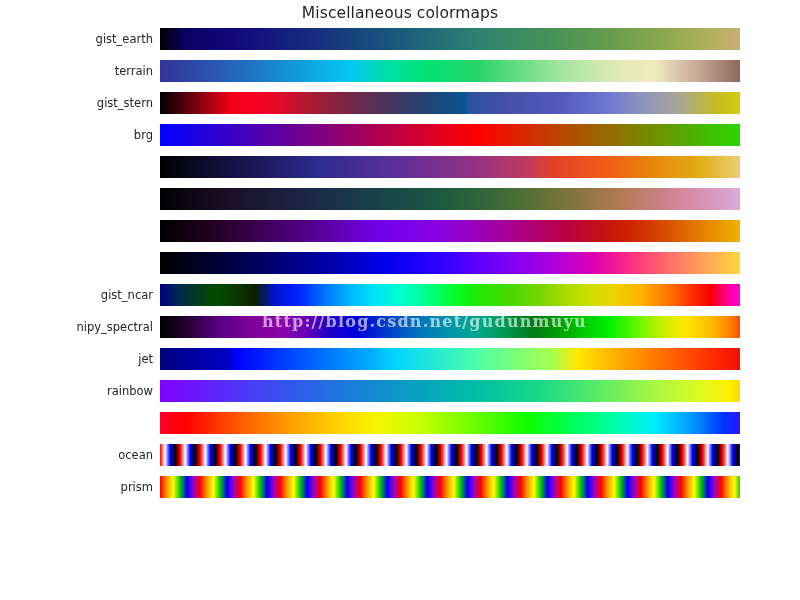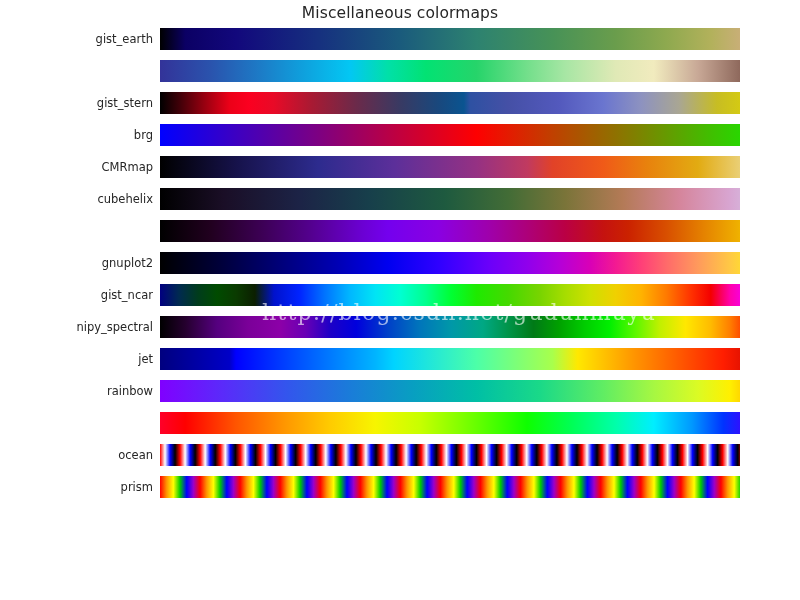--- a/index.html
+++ b/index.html
@@ -50,65 +50,64 @@
   .cmap-bar {
     position: absolute;
     left: 160px;
     top: 0;
     width: 633px;
     height: 22px;
   }
   #watermark {
     position: absolute;
     left: 262px;
-    top: 300px;
+    top: 312px;
     font-family: "DejaVu Serif", "Liberation Serif", serif;
-    font-size: 22px;
+    font-size: 16px;
     color: rgba(255,255,255,0.62);
     letter-spacing: 1.2px;
     white-space: nowrap;
     pointer-events: none;
+    font-weight: bold;
   }
 </style>
 </head>
 <body>
 
 <div id="figure">
 
   <div id="title">Miscellaneous colormaps</div>
 
   <div id="rows">
       <div class="cmap-row">
         <div class="cmap-label">gist_earth</div>
         <div class="cmap-bar" style="background-image: linear-gradient(to right, rgb(0, 0, 0) 0%, rgb(11, 0, 100) 4%, rgb(18, 8, 124) 12%, rgb(22, 48, 127) 25%, rgb(26, 91, 124) 38%, rgb(45, 130, 112) 50%, rgb(71, 146, 87) 62%, rgb(106, 157, 76) 72%, rgb(142, 169, 79) 80%, rgb(178, 177, 91) 87%, rgb(207, 174, 127) 93%, rgb(224, 192, 176) 97%, rgb(253, 253, 253) 100%);"></div>
       </div>
       <div class="cmap-row">
+        <div class="cmap-label">terrain</div>
         <div class="cmap-bar" style="background-image: linear-gradient(to right, rgb(51, 51, 153) 0%, rgb(42, 83, 173) 8%, rgb(30, 119, 196) 15%, rgb(16, 157, 219) 22%, rgb(3, 199, 243) 30%, rgb(1, 224, 168) 36%, rgb(2, 226, 115) 42%, rgb(38, 212, 106) 50%, rgb(115, 223, 139) 58%, rgb(167, 230, 164) 64%, rgb(224, 233, 182) 72%, rgb(241, 235, 190) 78%, rgb(200, 168, 150) 85%, rgb(139, 101, 89) 92%, rgb(185, 157, 149) 96%, rgb(253, 253, 253) 100%);"></div>
       </div>
       <div class="cmap-row">
         <div class="cmap-label">gist_stern</div>
         <div class="cmap-bar" style="background-image: linear-gradient(to right, rgb(0, 0, 0) 0%, rgb(62, 0, 8) 3%, rgb(151, 0, 16) 7%, rgb(236, 0, 24) 11%, rgb(251, 0, 32) 14%, rgb(232, 10, 39) 18%, rgb(168, 26, 51) 24%, rgb(107, 42, 74) 31%, rgb(56, 58, 99) 38%, rgb(25, 72, 125) 44%, rgb(10, 84, 144) 48%, rgb(46, 81, 162) 49%, rgb(69, 80, 166) 55%, rgb(83, 89, 189) 63%, rgb(106, 117, 207) 70%, rgb(141, 146, 192) 76%, rgb(169, 166, 147) 82%, rgb(199, 189, 35) 88%, rgb(213, 203, 18) 92%, rgb(226, 223, 108) 96%, rgb(253, 253, 253) 100%);"></div>
       </div>
       <div class="cmap-row">
         <div class="cmap-label">brg</div>
         <div class="cmap-bar" style="background-image: linear-gradient(to right, rgb(0, 0, 255) 0%, rgb(61, 0, 194) 12%, rgb(125, 0, 130) 25%, rgb(189, 0, 66) 37%, rgb(254, 0, 1) 50%, rgb(192, 64, 0) 62%, rgb(128, 128, 0) 75%, rgb(64, 191, 0) 87%, rgb(0, 255, 0) 100%);"></div>
       </div>
       <div class="cmap-row">
-        <div class="cmap-label">CMRmap</div>
         <div class="cmap-bar" style="background-image: linear-gradient(to right, rgb(0, 0, 0) 0%, rgb(22, 18, 74) 12%, rgb(45, 43, 142) 25%, rgb(92, 47, 154) 37%, rgb(149, 49, 131) 50%, rgb(192, 58, 96) 58%, rgb(225, 66, 40) 62%, rgb(240, 90, 24) 70%, rgb(232, 130, 13) 77%, rgb(226, 171, 18) 85%, rgb(234, 209, 123) 92%, rgb(253, 253, 253) 100%);"></div>
       </div>
       <div class="cmap-row">
-        <div class="cmap-label">cubehelix</div>
         <div class="cmap-bar" style="background-image: linear-gradient(to right, rgb(0, 0, 0) 0%, rgb(26, 14, 38) 10%, rgb(28, 35, 70) 22%, rgb(23, 63, 75) 33%, rgb(30, 90, 63) 45%, rgb(66, 108, 54) 55%, rgb(122, 116, 57) 64%, rgb(179, 122, 86) 73%, rgb(213, 133, 155) 82%, rgb(216, 165, 209) 90%, rgb(212, 203, 236) 96%, rgb(253, 253, 253) 100%);"></div>
       </div>
       <div class="cmap-row">
         <div class="cmap-bar" style="background-image: linear-gradient(to right, rgb(0, 0, 0) 0%, rgb(33, 0, 31) 8%, rgb(60, 0, 84) 16%, rgb(84, 0, 144) 24%, rgb(107, 0, 211) 32%, rgb(116, 0, 238) 36%, rgb(138, 0, 226) 44%, rgb(159, 0, 171) 52%, rgb(173, 0, 121) 58%, rgb(186, 0, 68) 64%, rgb(197, 18, 16) 70%, rgb(203, 34, 0) 74%, rgb(216, 79, 0) 80%, rgb(229, 131, 0) 86%, rgb(240, 181, 0) 92%, rgb(248, 216, 0) 96%, rgb(255, 255, 0) 100%);"></div>
       </div>
       <div class="cmap-row">
-        <div class="cmap-label">gnuplot2</div>
         <div class="cmap-bar" style="background-image: linear-gradient(to right, rgb(0, 0, 0) 0%, rgb(0, 0, 61) 10%, rgb(0, 0, 128) 20%, rgb(0, 0, 180) 28%, rgb(0, 0, 240) 36%, rgb(47, 0, 255) 44%, rgb(107, 0, 250) 52%, rgb(144, 0, 236) 58%, rgb(180, 0, 217) 63%, rgb(217, 0, 182) 68%, rgb(243, 26, 146) 72%, rgb(255, 63, 120) 76%, rgb(255, 106, 106) 80%, rgb(255, 154, 92) 85%, rgb(255, 200, 69) 90%, rgb(255, 236, 31) 94%, rgb(255, 255, 77) 97%, rgb(254, 254, 208) 100%);"></div>
       </div>
       <div class="cmap-row">
         <div class="cmap-label">gist_ncar</div>
         <div class="cmap-bar" style="background-image: linear-gradient(to right, rgb(0, 0, 128) 0%, rgb(0, 42, 80) 3%, rgb(0, 60, 28) 6%, rgb(0, 75, 0) 9%, rgb(10, 59, 0) 12%, rgb(11, 31, 0) 15%, rgb(0, 18, 204) 18%, rgb(0, 35, 255) 22%, rgb(0, 115, 255) 26%, rgb(0, 183, 255) 30%, rgb(0, 228, 245) 34%, rgb(0, 255, 209) 38%, rgb(0, 255, 142) 42%, rgb(0, 255, 51) 46%, rgb(30, 234, 0) 50%, rgb(69, 217, 0) 55%, rgb(120, 212, 0) 60%, rgb(166, 221, 0) 64%, rgb(207, 224, 0) 68%, rgb(240, 208, 0) 72%, rgb(255, 179, 0) 76%, rgb(255, 122, 0) 80%, rgb(255, 48, 0) 84%, rgb(244, 0, 0) 87%, rgb(255, 0, 168) 90%, rgb(244, 0, 255) 93%, rgb(208, 108, 246) 96%, rgb(224, 176, 245) 98%, rgb(253, 243, 253) 100%);"></div>
       </div>
       <div class="cmap-row">
         <div class="cmap-label">nipy_spectral</div>
         <div class="cmap-bar" style="background-image: linear-gradient(to right, rgb(0, 0, 0) 0%, rgb(37, 0, 46) 4%, rgb(85, 0, 127) 9%, rgb(123, 0, 153) 14%, rgb(140, 0, 168) 19%, rgb(104, 0, 181) 23%, rgb(28, 0, 199) 27%, rgb(0, 0, 221) 31%, rgb(0, 64, 200) 36%, rgb(0, 117, 187) 41%, rgb(0, 152, 168) 46%, rgb(0, 168, 132) 51%, rgb(0, 148, 73) 55%, rgb(0, 122, 23) 59%, rgb(0, 160, 0) 63%, rgb(0, 204, 0) 67%, rgb(0, 239, 0) 71%, rgb(89, 247, 0) 75%, rgb(194, 240, 0) 79%, rgb(255, 232, 0) 83%, rgb(255, 187, 0) 87%, rgb(255, 127, 0) 90%, rgb(252, 38, 0) 93%, rgb(227, 0, 0) 96%, rgb(205, 87, 87) 98%, rgb(214, 214, 214) 100%);"></div>
       </div>

